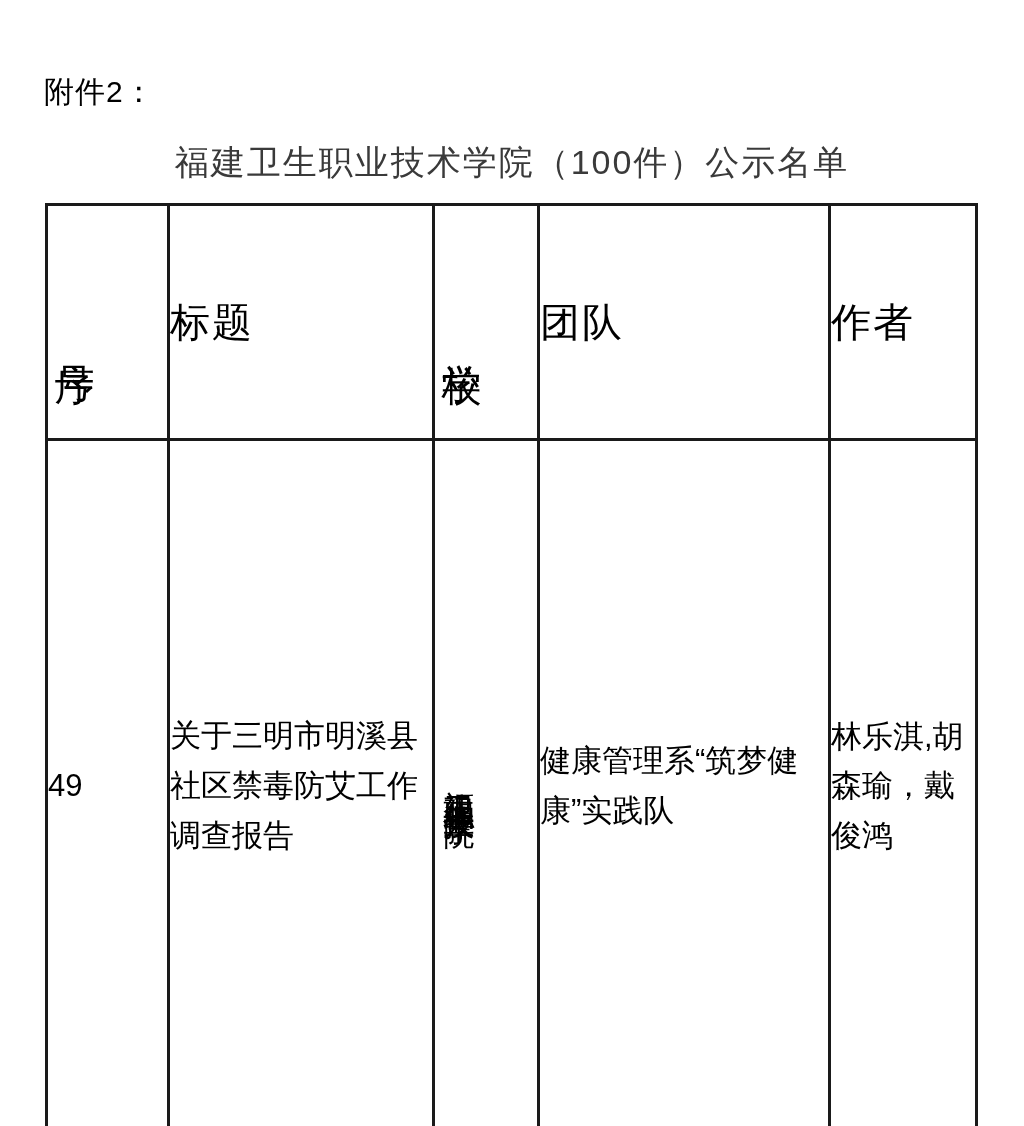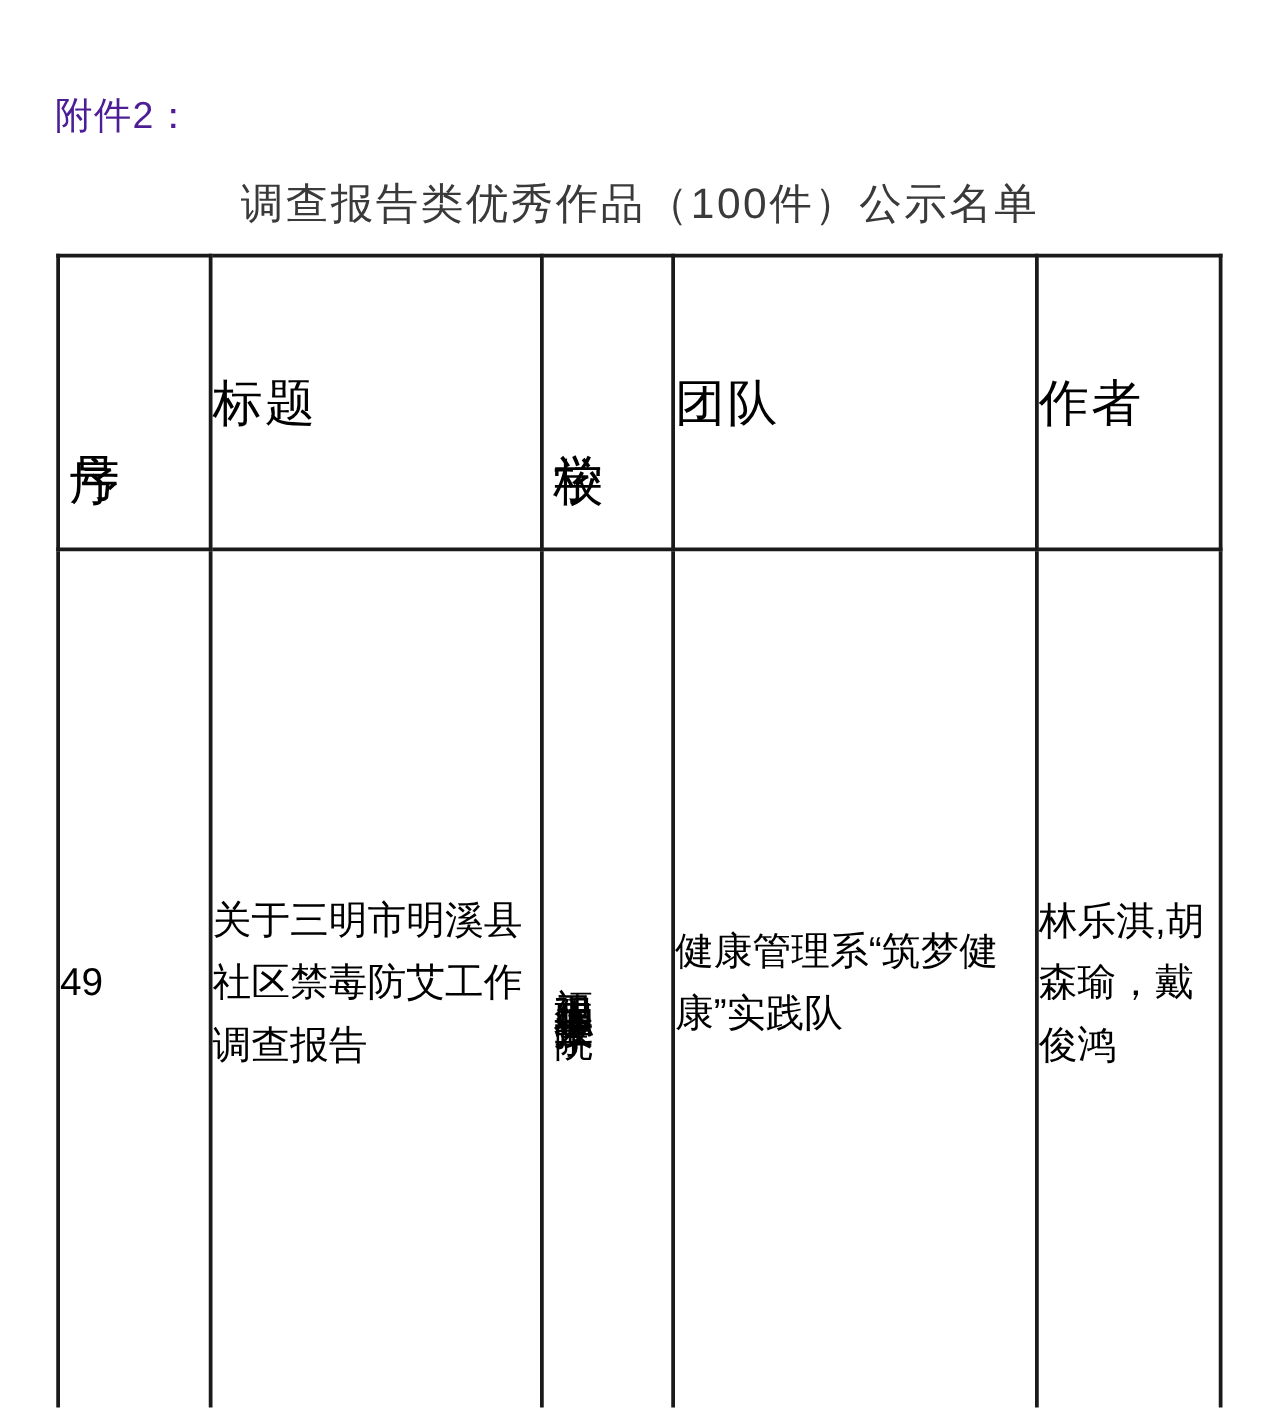--- a/index.html
+++ b/index.html
@@ -21,21 +21,21 @@
     height: 1126px;
     box-sizing: border-box;
     padding: 0;
   }
   .attachment-label {
     position: absolute;
     left: 44px;
     top: 72px;
     font-size: 30px;
     letter-spacing: 1px;
-    color: #4c1d95;
+    color: #000000;
     font-family: "Liberation Sans", "DejaVu Sans", sans-serif;
   }
   .doc-title {
     position: absolute;
     left: 0;
     top: 140px;
     width: 1024px;
     text-align: center;
     font-size: 34px;
     color: #3a3a3a;
@@ -111,21 +111,21 @@
     line-height: 1.6;
   }
 </style>
 </head>
 <body>
 
 <div class="page">
 
   <div class="attachment-label">附件2：</div>
 
-  <div class="doc-title">调查报告类优秀作品（100件）公示名单</div>
+  <div class="doc-title">福建卫生职业技术学院（100件）公示名单</div>
 
   <div class="table-wrap">
     <table class="award-table">
       <colgroup>
         <col class="c-no">
         <col class="c-title">
         <col class="c-school">
         <col class="c-team">
         <col class="c-author">
       </colgroup>

